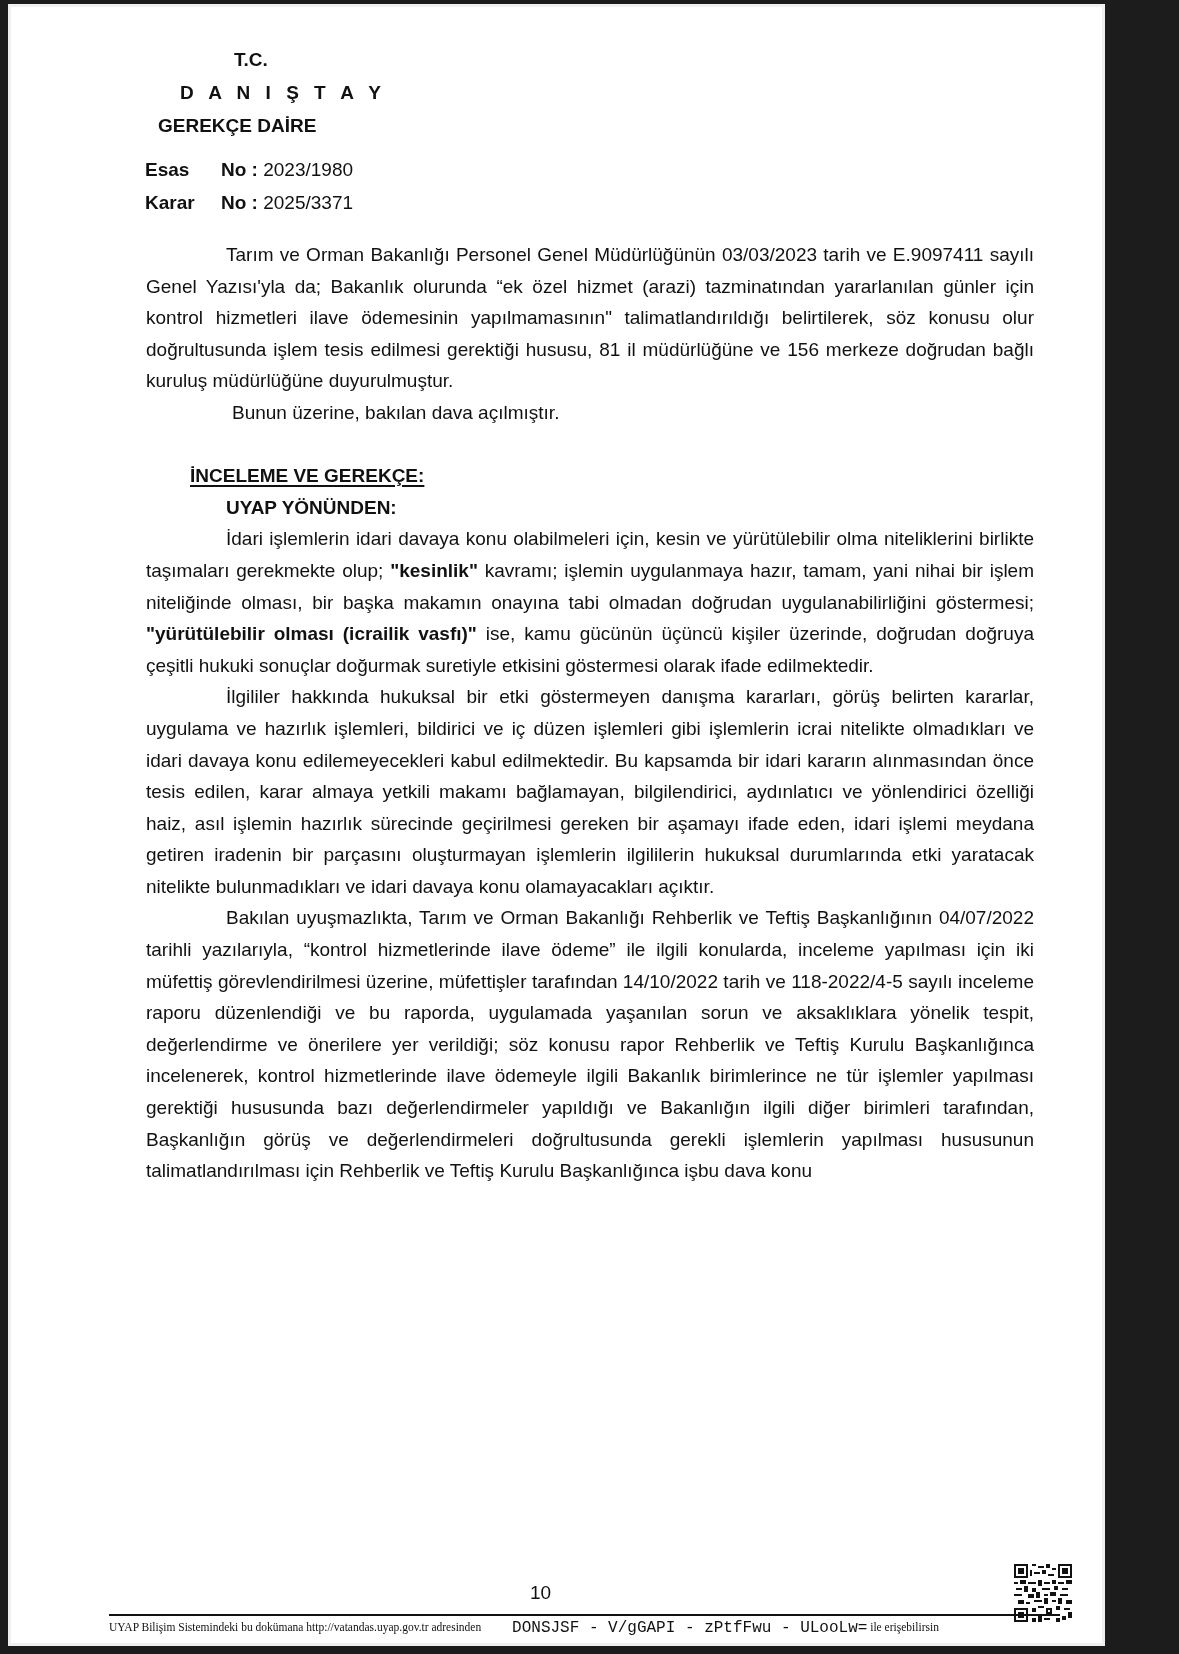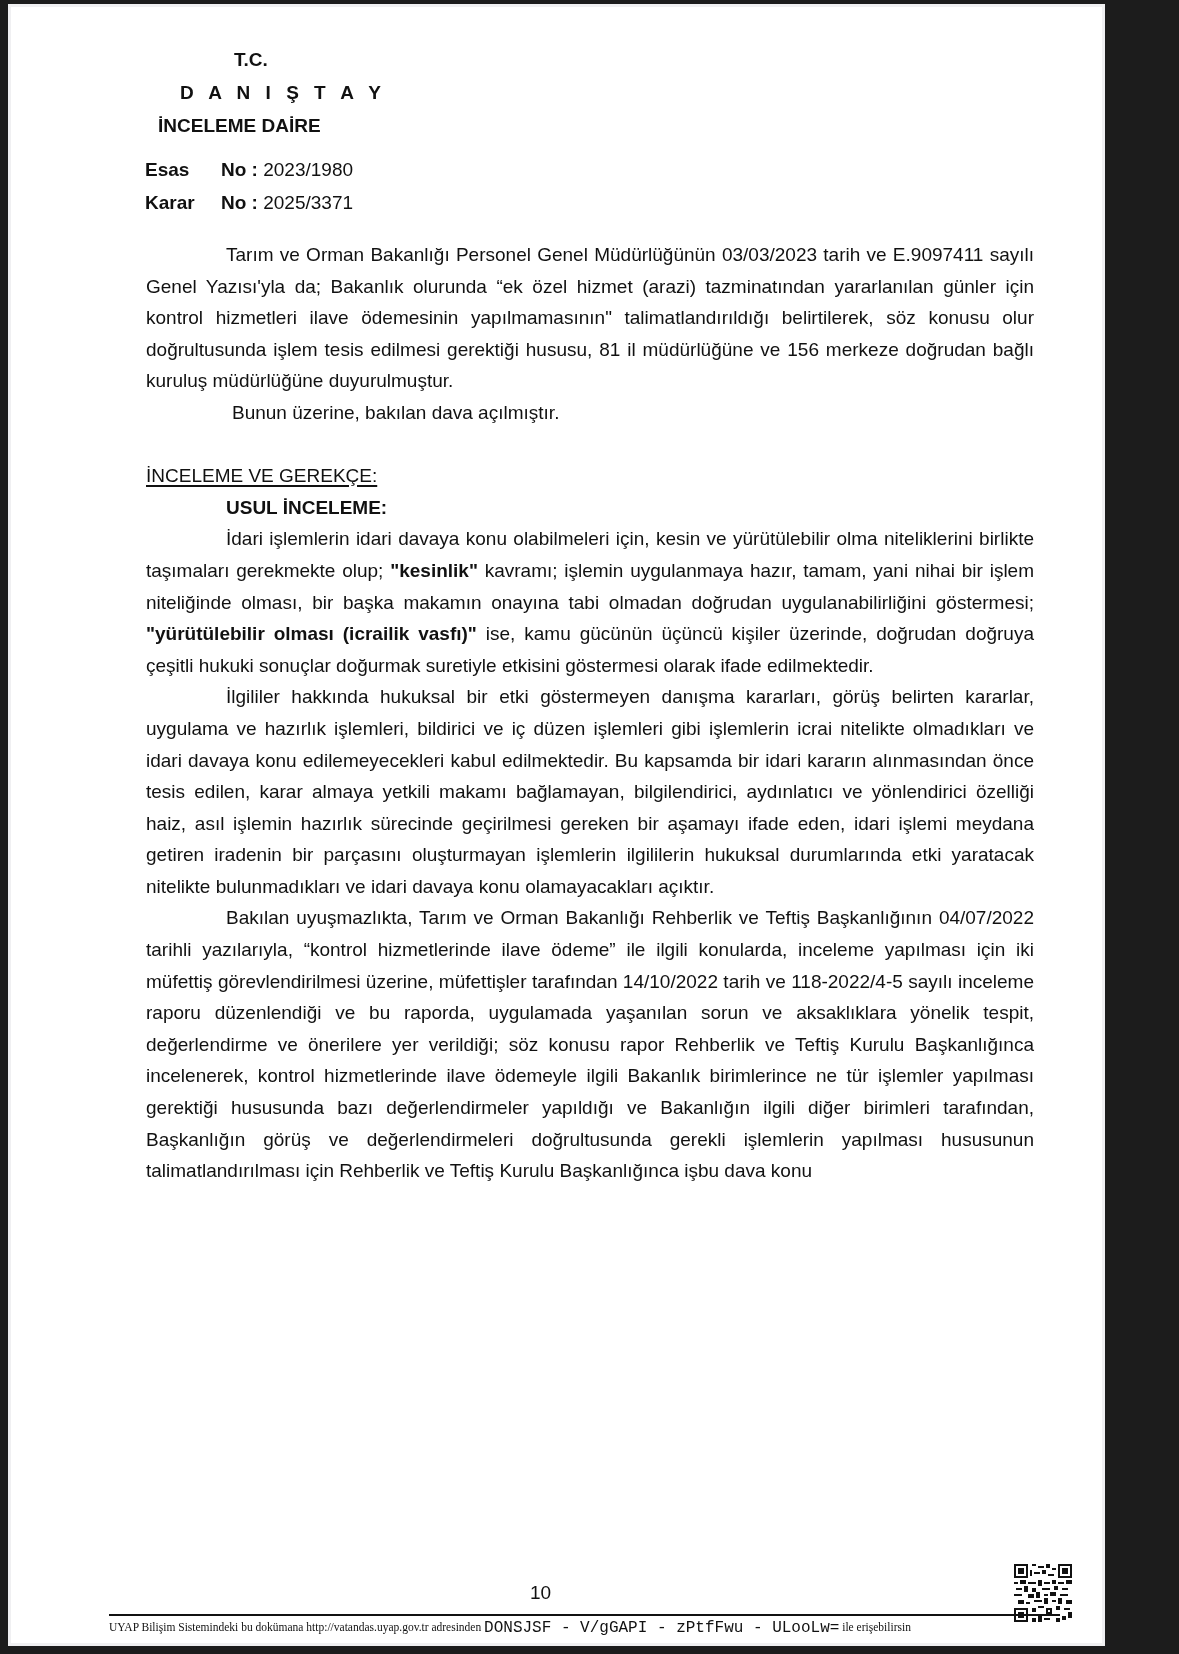--- a/index.html
+++ b/index.html
@@ -60,24 +60,25 @@
     line-height: 31.6px;
     text-align: justify;
   }
   .body-text p {
     margin: 0;
   }
   .indent { text-indent: 80px; }
   .indent-b { text-indent: 86px; }
   .gap { height: 31.6px; }
   .section-title {
-    font-weight: normal;
+    font-weight: bold;
     text-decoration: underline;
     text-decoration-thickness: 2px;
     text-underline-offset: 3px;
+    margin-left: 44px;
   }
   .sub-title {
     font-weight: bold;
     padding-left: 80px;
   }
   .bold-par {
     font-weight: bold;
     text-indent: 80px;
   }
   b { font-weight: bold; }
@@ -108,54 +109,55 @@
     white-space: nowrap;
     font-family: "Liberation Serif", serif;
     font-size: 11.5px;
     color: #111;
   }
   .footer .code {
     font-family: "Liberation Mono", monospace;
     font-size: 16px;
     letter-spacing: 0px;
     vertical-align: -1px;
+    margin-left: 28px;
   }
   .qr {
     position: absolute;
     left: 1006px;
     top: 1560px;
     width: 58px;
     height: 58px;
   }
 </style>
 </head>
 <body>
 
 <div class="page">
 
   <div class="header">
     <div class="hdr-line hdr-tc">T.C.</div>
     <div class="hdr-line hdr-danistay">D A N I Ş T A Y</div>
-    <div class="hdr-line hdr-daire">İNCELEME DAİRE</div>
+    <div class="hdr-line hdr-daire">GEREKÇE DAİRE</div>
     <div class="hdr-row hdr-esas">
       <span class="lbl">Esas</span><span class="no">No :</span>
       <span>2023/1980</span>
     </div>
     <div class="hdr-row hdr-karar">
       <span class="lbl">Karar</span><span class="no">No :</span>
       <span>2025/3371</span>
     </div>
   </div>
 
   <div class="body-text">
     <p class="indent">Tarım ve Orman Bakanlığı Personel Genel Müdürlüğünün 03/03/2023 tarih ve E.9097411 sayılı Genel Yazısı'yla da; Bakanlık olurunda “ek özel hizmet (arazi) tazminatından yararlanılan günler için kontrol hizmetleri ilave ödemesinin yapılmamasının" talimatlandırıldığı belirtilerek, söz konusu olur doğrultusunda işlem tesis edilmesi gerektiği hususu, 81 il müdürlüğüne ve 156 merkeze doğrudan bağlı kuruluş müdürlüğüne duyurulmuştur.</p>
     <p class="indent-b">Bunun üzerine, bakılan dava açılmıştır.</p>
     <div class="gap"></div>
     <p><span class="section-title">İNCELEME VE GEREKÇE:</span></p>
-    <p class="sub-title">USUL İNCELEME:</p>
+    <p class="sub-title">UYAP YÖNÜNDEN:</p>
     <p class="indent"><span>İdari işlemlerin idari davaya konu olabilmeleri için, kesin ve yürütülebilir olma niteliklerini birlikte taşımaları gerekmekte olup; </span><b>"kesinlik"</b><span> kavramı; işlemin uygulanmaya hazır, tamam, yani nihai bir işlem niteliğinde olması, bir başka makamın onayına tabi olmadan doğrudan uygulanabilirliğini göstermesi; </span><b>"yürütülebilir olması (icrailik vasfı)"</b><span> ise, kamu gücünün üçüncü kişiler üzerinde, doğrudan doğruya çeşitli hukuki sonuçlar doğurmak suretiyle etkisini göstermesi olarak ifade edilmektedir.</span></p>
     <p class="indent">İlgililer hakkında hukuksal bir etki göstermeyen danışma kararları, görüş belirten kararlar, uygulama ve hazırlık işlemleri, bildirici ve iç düzen işlemleri gibi işlemlerin icrai nitelikte olmadıkları ve idari davaya konu edilemeyecekleri kabul edilmektedir. Bu kapsamda bir idari kararın alınmasından önce tesis edilen, karar almaya yetkili makamı bağlamayan, bilgilendirici, aydınlatıcı ve yönlendirici özelliği haiz, asıl işlemin hazırlık sürecinde geçirilmesi gereken bir aşamayı ifade eden, idari işlemi meydana getiren iradenin bir parçasını oluşturmayan işlemlerin ilgililerin hukuksal durumlarında etki yaratacak nitelikte bulunmadıkları ve idari davaya konu olamayacakları açıktır.</p>
     <p class="indent">Bakılan uyuşmazlıkta, Tarım ve Orman Bakanlığı Rehberlik ve Teftiş Başkanlığının 04/07/2022 tarihli yazılarıyla, “kontrol hizmetlerinde ilave ödeme” ile ilgili konularda, inceleme yapılması için iki müfettiş görevlendirilmesi üzerine, müfettişler tarafından 14/10/2022 tarih ve 118-2022/4-5 sayılı inceleme raporu düzenlendiği ve bu raporda, uygulamada yaşanılan sorun ve aksaklıklara yönelik tespit, değerlendirme ve önerilere yer verildiği; söz konusu rapor Rehberlik ve Teftiş Kurulu Başkanlığınca incelenerek, kontrol hizmetlerinde ilave ödemeyle ilgili Bakanlık birimlerince ne tür işlemler yapılması gerektiği hususunda bazı değerlendirmeler yapıldığı ve Bakanlığın ilgili diğer birimleri tarafından, Başkanlığın görüş ve değerlendirmeleri doğrultusunda gerekli işlemlerin yapılması hususunun talimatlandırılması için Rehberlik ve Teftiş Kurulu Başkanlığınca işbu dava konu</p>
   </div>
 
   <div class="page-number">10</div>
 
   <div class="qr">
     <svg width="58" height="58" viewBox="0 0 29 29" shape-rendering="crispEdges">
       <rect width="29" height="29" fill="#fff"></rect>

